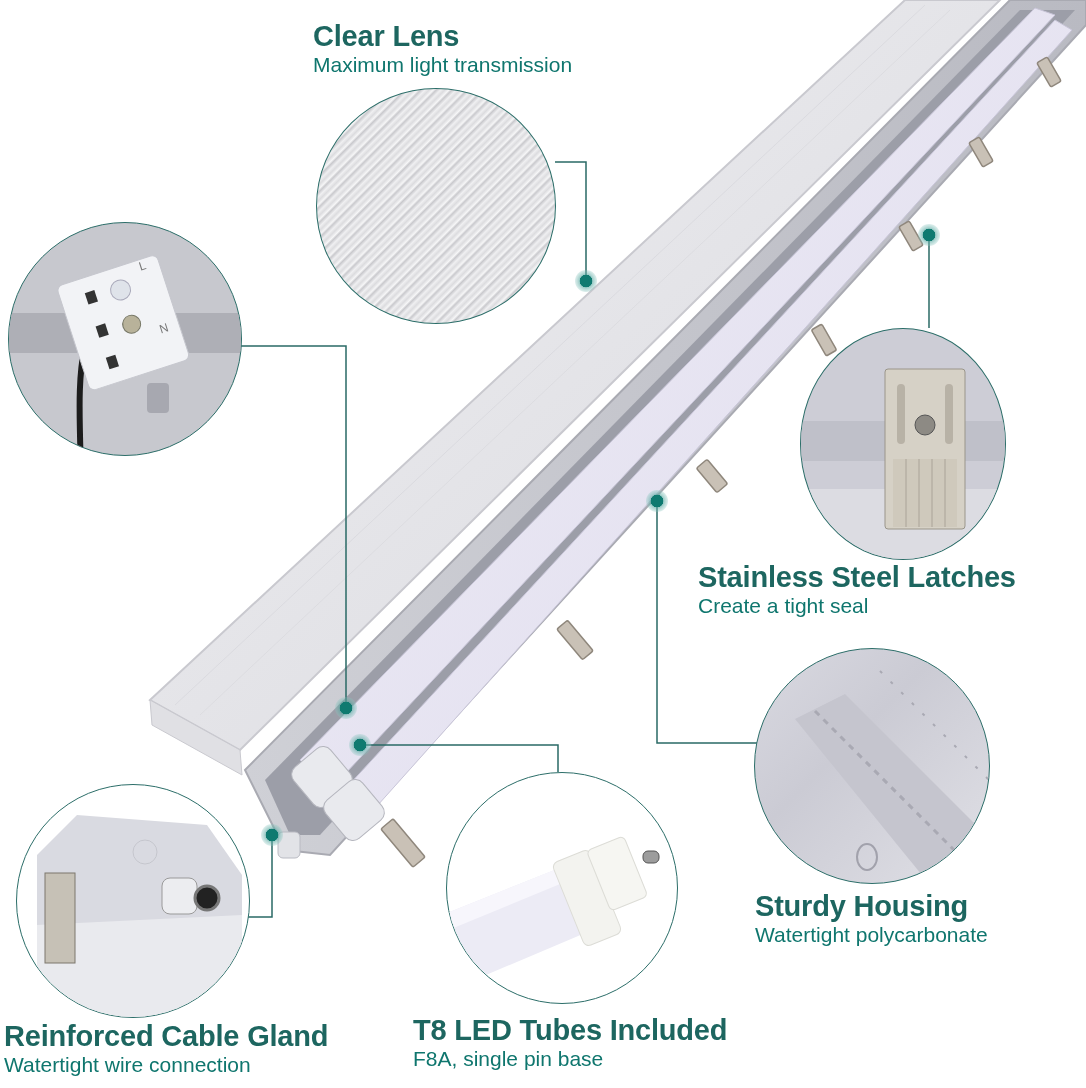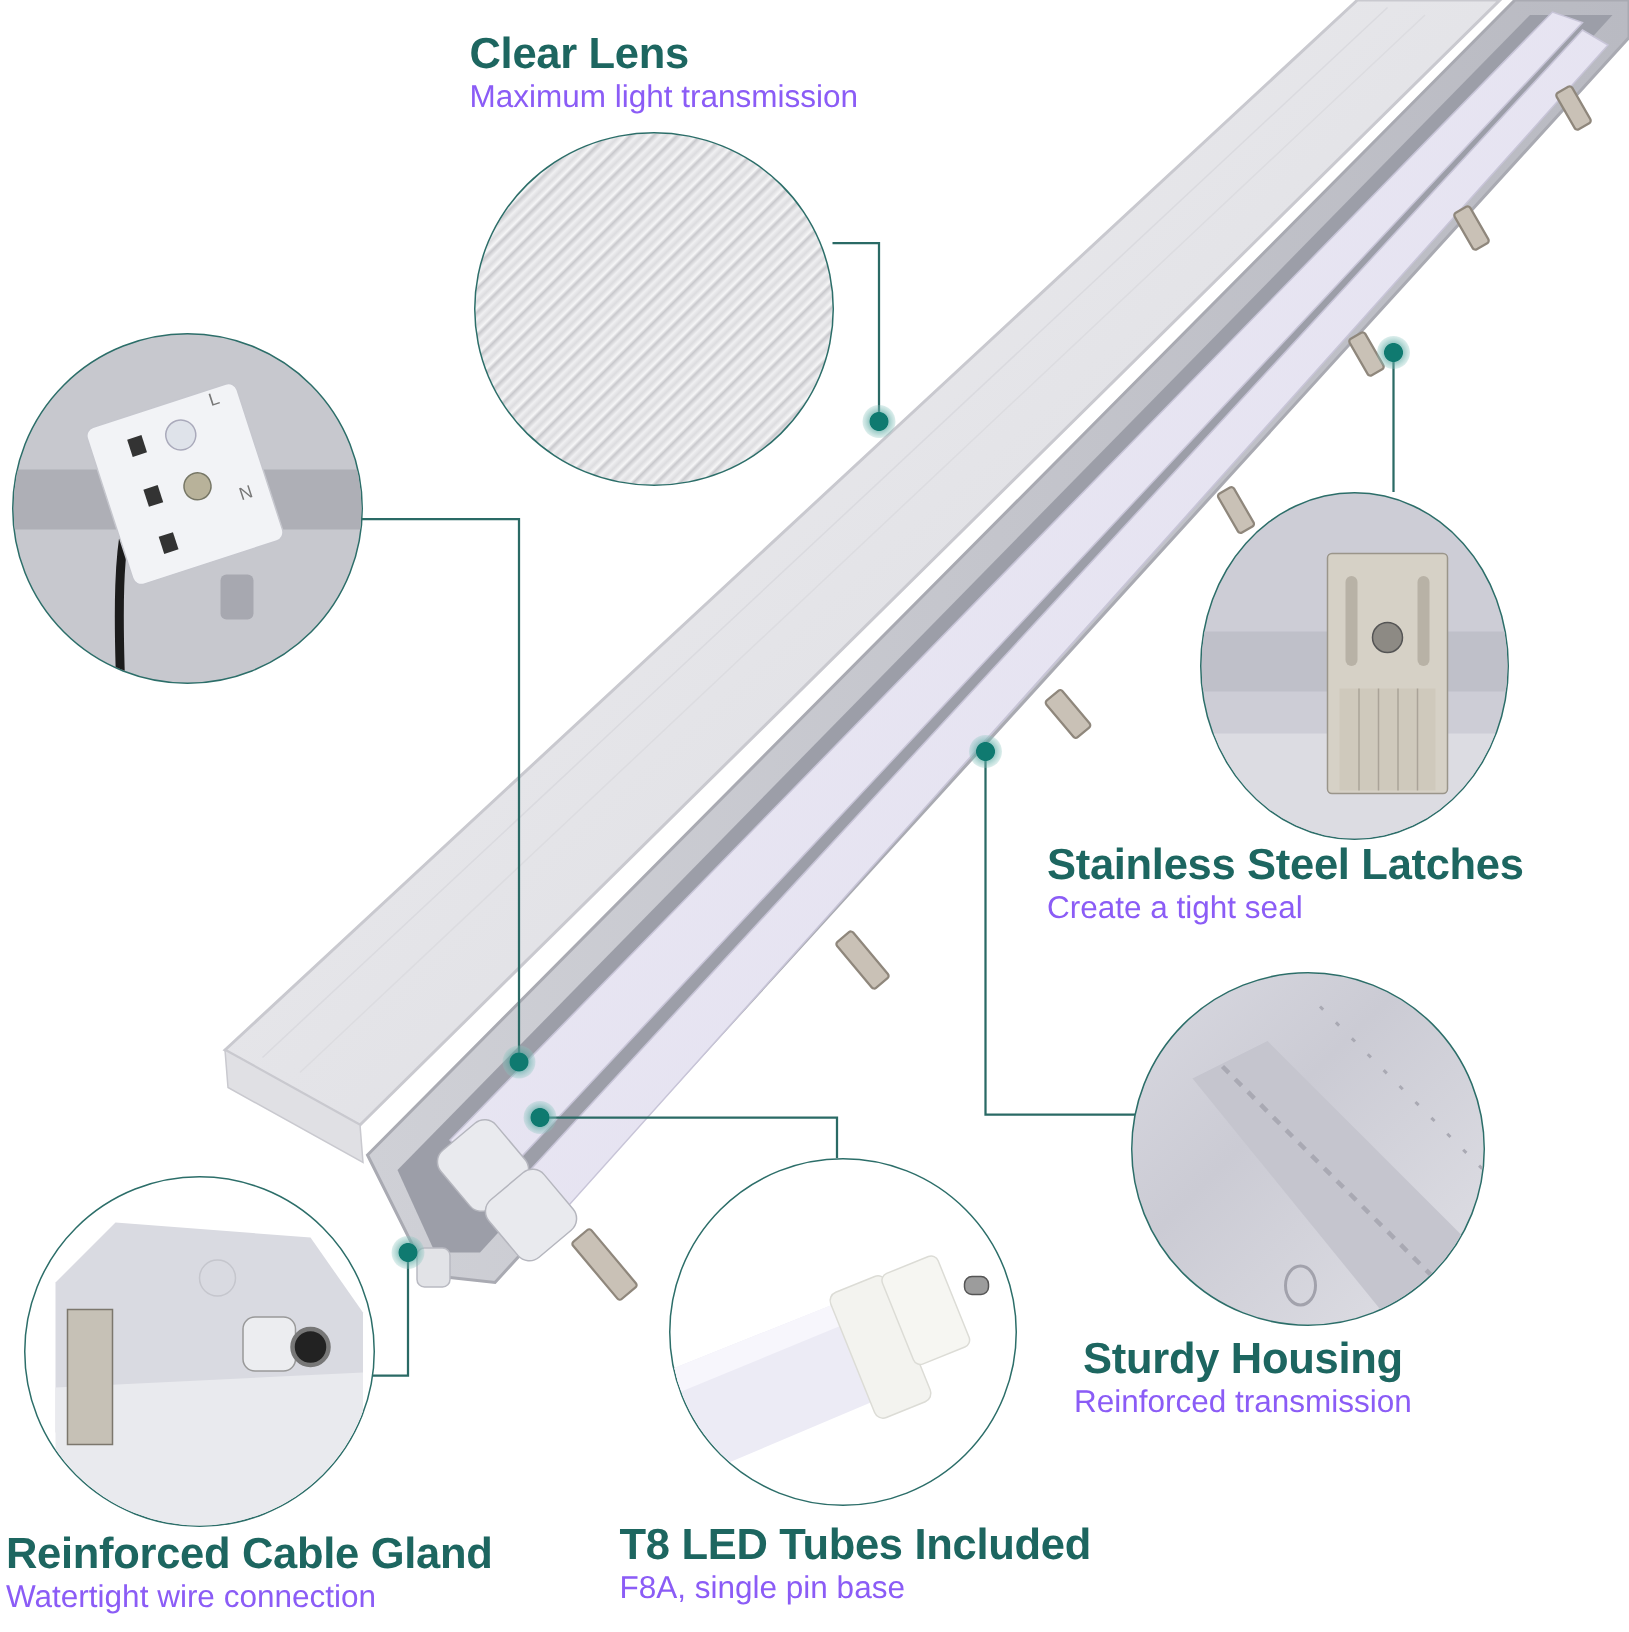--- a/index.html
+++ b/index.html
@@ -1,21 +1,21 @@
 <!DOCTYPE html>
 <html><head>
 <meta charset="utf-8">
 <style>
   html, body { margin: 0; padding: 0; background: #ffffff; }
   body { width: 1086px; height: 1088px; position: relative; overflow: hidden; font-family: "Liberation Sans", sans-serif; }
   .stage { position: absolute; left: 0; top: 0; width: 1086px; height: 1088px; }
   svg.art { position: absolute; left: 0; top: 0; }
   .callout { position: absolute; color: #1d6660; }
   .callout .title { font-weight: bold; font-size: 29px; line-height: 32px; letter-spacing: -0.2px; white-space: nowrap; }
-  .callout .sub { font-size: 21px; line-height: 25px; white-space: nowrap; color: #8b5cf6; }
+  .callout .sub { font-size: 21px; line-height: 25px; white-space: nowrap; color: #0f766e; }
   .circle { position: absolute; border-radius: 50%; border: 1.5px solid #2c6e69; overflow: hidden; box-sizing: border-box; }
 </style>
 </head>
 <body>
 
 <div class="stage">
 
   <svg class="art" width="1086" height="1088" viewBox="0 0 1086 1088">
     <defs>
       <linearGradient id="lensG" x1="0" y1="0" x2="1" y2="1">
@@ -159,23 +159,23 @@
     <div class="title">Clear Lens</div>
     <div class="sub">Maximum light transmission</div>
   </div>
 
 
   <div class="callout" style="left:698px;top:561px;">
     <div class="title">Stainless Steel Latches</div>
     <div class="sub">Create a tight seal</div>
   </div>
 
-  <div class="callout" style="left:716px;top:890px;text-align:center;">
+  <div class="callout" style="left:755px;top:890px;">
     <div class="title">Sturdy Housing</div>
-    <div class="sub">Reinforced transmission</div>
+    <div class="sub">Watertight polycarbonate</div>
   </div>
 
   <div class="callout" style="left:4px;top:1020px;">
     <div class="title">Reinforced Cable Gland</div>
     <div class="sub">Watertight wire connection</div>
   </div>
 
   <div class="callout" style="left:413px;top:1014px;">
     <div class="title">T8 LED Tubes Included</div>
     <div class="sub">F8A, single pin base</div>

